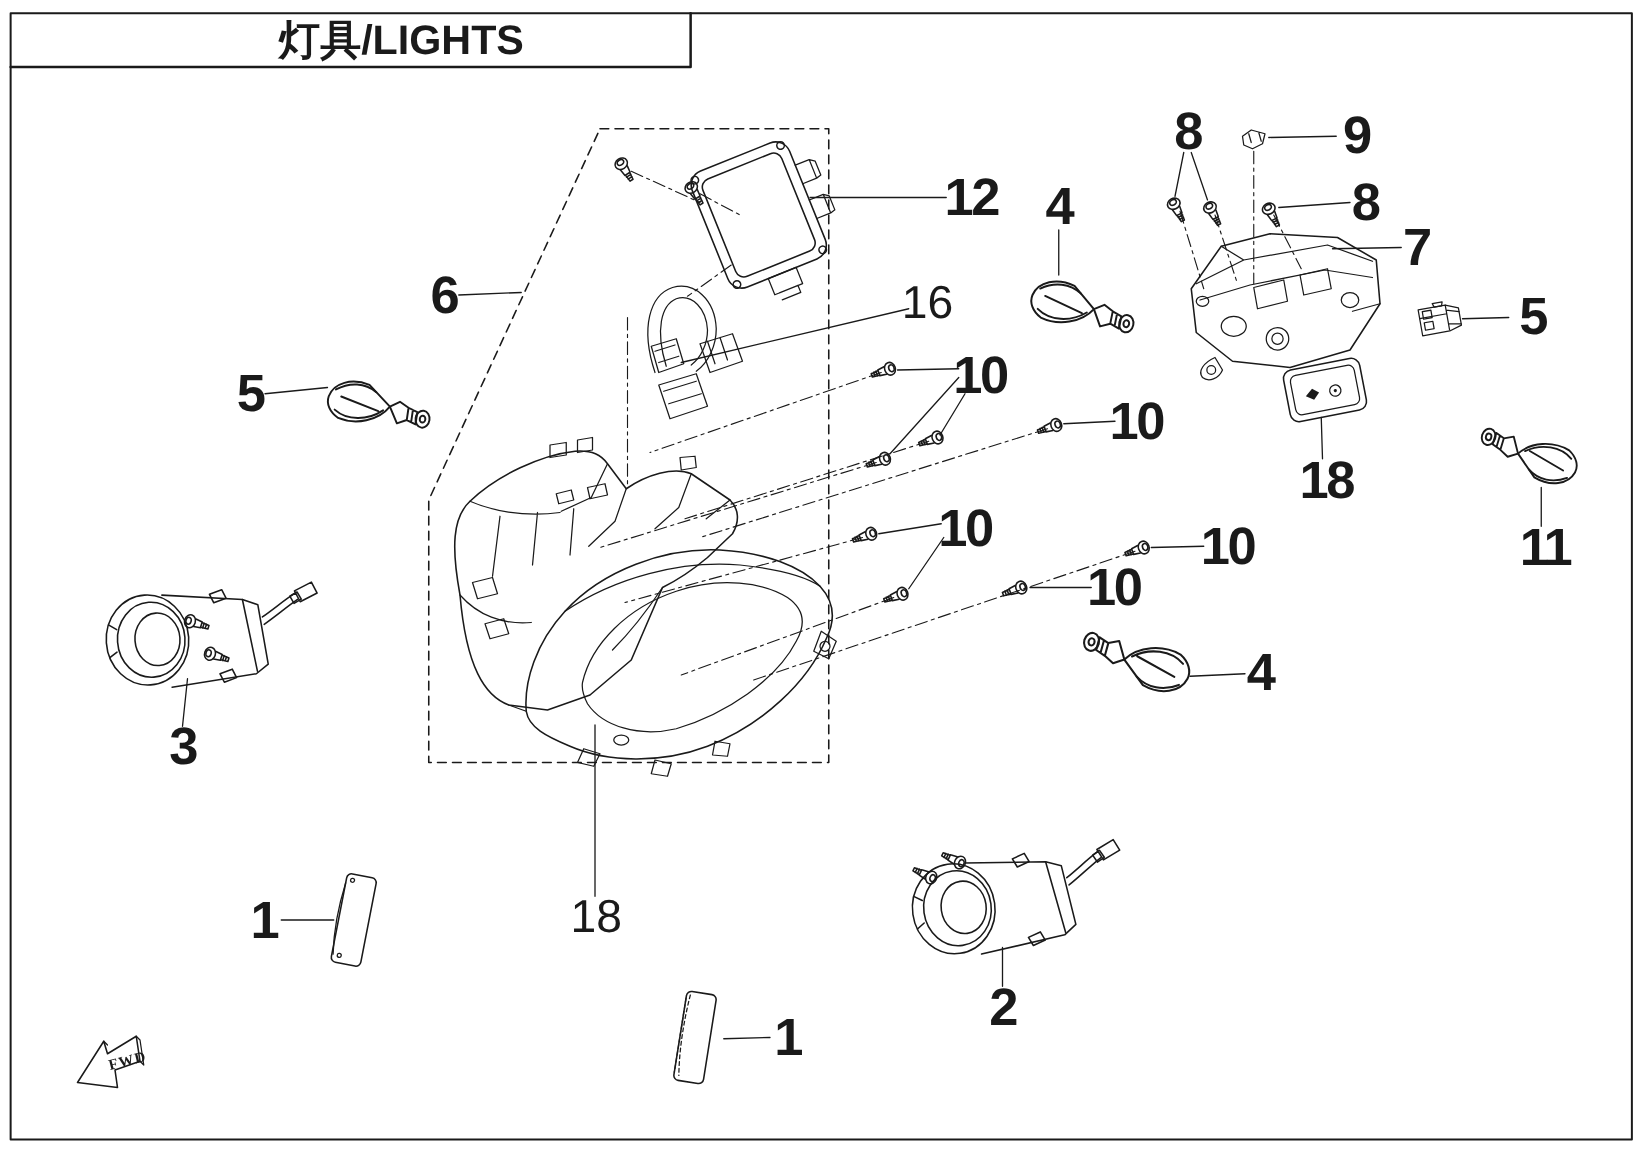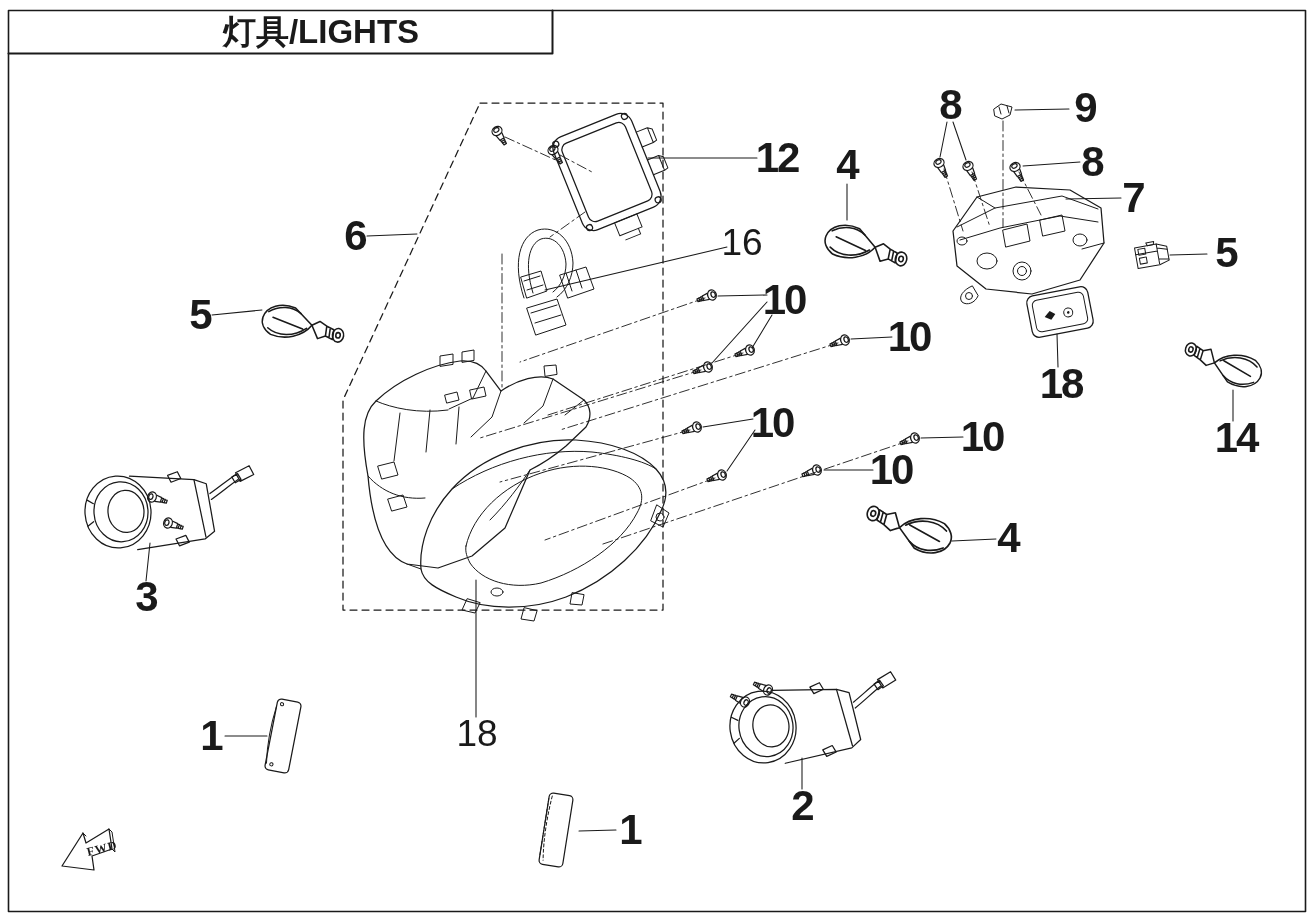--- a/index.html
+++ b/index.html
@@ -200,20 +200,20 @@
 <div class="callout" style="left:1008px;top:538px">4</div>
 <div class="callout" style="left:777px;top:158px">12</div>
 <div class="callout light" style="left:742px;top:242px">16</div>
 <div class="callout" style="left:847px;top:165px">4</div>
 <div class="callout" style="left:950px;top:105px">8</div>
 <div class="callout" style="left:1085px;top:108px">9</div>
 <div class="callout" style="left:1092px;top:162px">8</div>
 <div class="callout" style="left:1133px;top:198px">7</div>
 <div class="callout" style="left:1226px;top:253px">5</div>
 <div class="callout" style="left:1061px;top:384px">18</div>
-<div class="callout" style="left:1236px;top:438px">14</div>
+<div class="callout" style="left:1236px;top:438px">11</div>
 <div class="callout" style="left:784px;top:300px">10</div>
 <div class="callout" style="left:909px;top:337px">10</div>
 <div class="callout" style="left:772px;top:423px">10</div>
 <div class="callout" style="left:982px;top:437px">10</div>
 <div class="callout" style="left:891px;top:470px">10</div>
 
 </div>
 
 </body></html>

